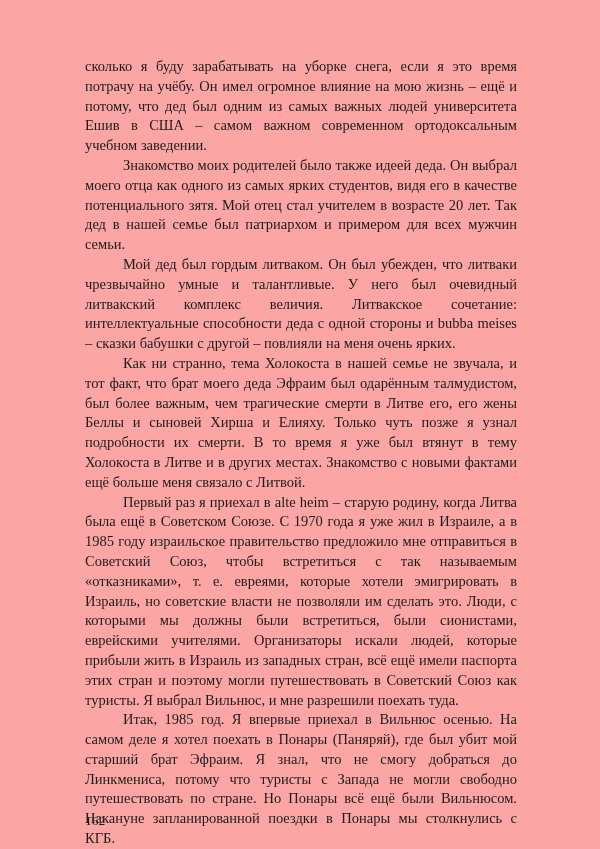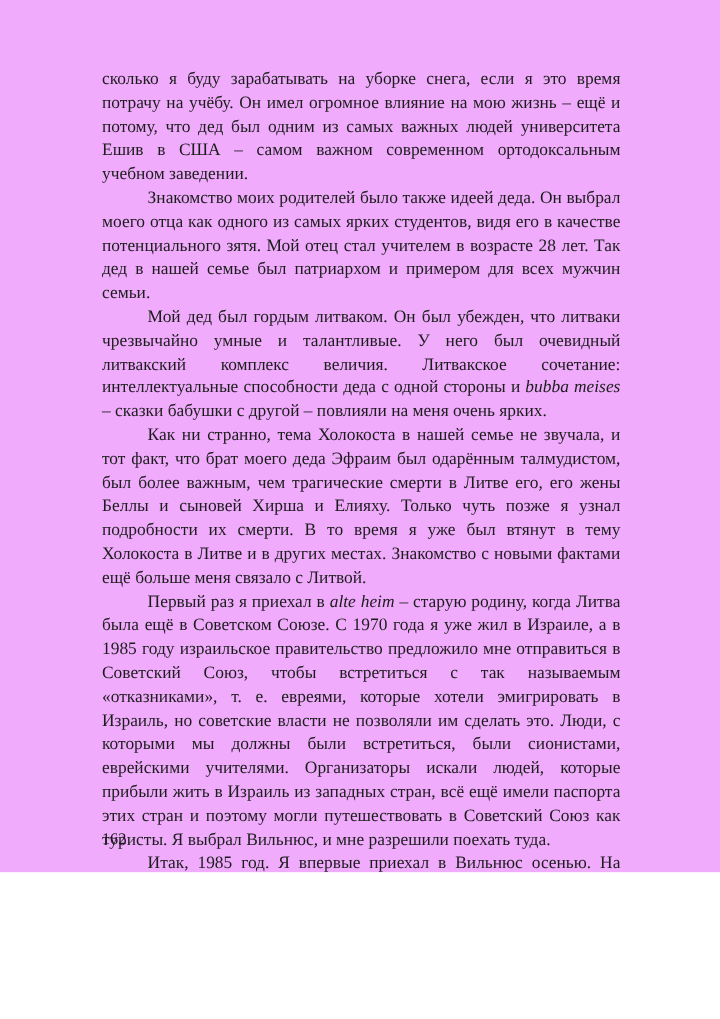--- a/index.html
+++ b/index.html
@@ -3,22 +3,22 @@
 <meta charset="utf-8">
 <style>
   html, body {
     margin: 0;
     padding: 0;
     background: #ffffff;
   }
   .page {
     position: relative;
     width: 600px;
-    height: 727px;
-    background: #f0abfc;
+    height: 849px;
+    background: #fca5a5;
     overflow: hidden;
     font-family: "Liberation Serif", "DejaVu Serif", serif;
     color: #1c1c1c;
   }
   .text-block {
     position: absolute;
     top: 57px;
     left: 85px;
     width: 432px;
     font-size: 14.5px;
@@ -26,42 +26,41 @@
   }
   .text-block p {
     margin: 0;
     text-align: justify;
     text-justify: inter-word;
   }
   .text-block p.indented {
     text-indent: 38px;
   }
   .italic {
-    font-style: italic;
   }
   .page-number {
     position: absolute;
     left: 85px;
     bottom: 20px;
     font-size: 13.5px;
     color: #1c1c1c;
   }
 </style>
 </head>
 <body>
 
 <div class="page">
   <div class="text-block">
 
     <p>
       <span>сколько я буду зарабатывать на уборке снега, если я это время потрачу на учёбу. Он имел огромное влияние на мою жизнь – ещё и потому, что дед был одним из самых важных людей университета Ешив в США – самом важном современном ортодоксальным учебном заведении.</span>
     </p>
 
     <p class="indented">
-      <span>Знакомство моих родителей было также идеей деда. Он выбрал моего отца как одного из самых ярких студентов, видя его в качестве потенциального зятя. Мой отец стал учителем в возрасте 28 лет. Так дед в нашей семье был патриархом и примером для всех мужчин семьи.</span>
+      <span>Знакомство моих родителей было также идеей деда. Он выбрал моего отца как одного из самых ярких студентов, видя его в качестве потенциального зятя. Мой отец стал учителем в возрасте 20 лет. Так дед в нашей семье был патриархом и примером для всех мужчин семьи.</span>
     </p>
 
     <p class="indented">
       <span>Мой дед был гордым литваком. Он был убежден, что литваки чрезвычайно умные и талантливые. У него был очевидный литвакский комплекс величия. Литвакское сочетание: интеллектуальные способности деда с одной стороны и </span><span class="italic">bubba meises</span><span> – сказки бабушки с другой – повлияли на меня очень ярких.</span>
     </p>
 
     <p class="indented">
       <span>Как ни странно, тема Холокоста в нашей семье не звучала, и тот факт, что брат моего деда Эфраим был одарённым талмудистом, был более важным, чем трагические смерти в Литве его, его жены Беллы и сыновей Хирша и Елияху. Только чуть позже я узнал подробности их смерти. В то время я уже был втянут в тему Холокоста в Литве и в других местах. Знакомство с новыми фактами ещё больше меня связало с Литвой.</span>
     </p>
 

